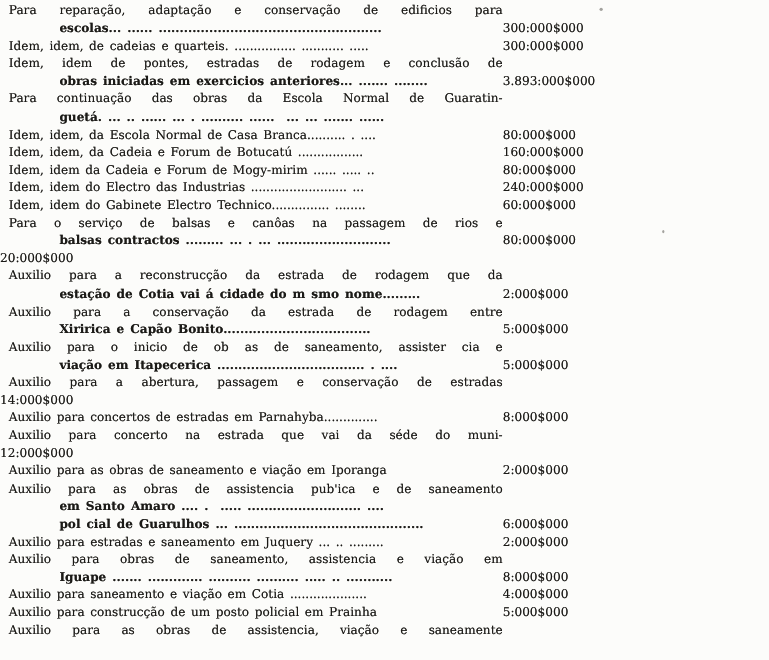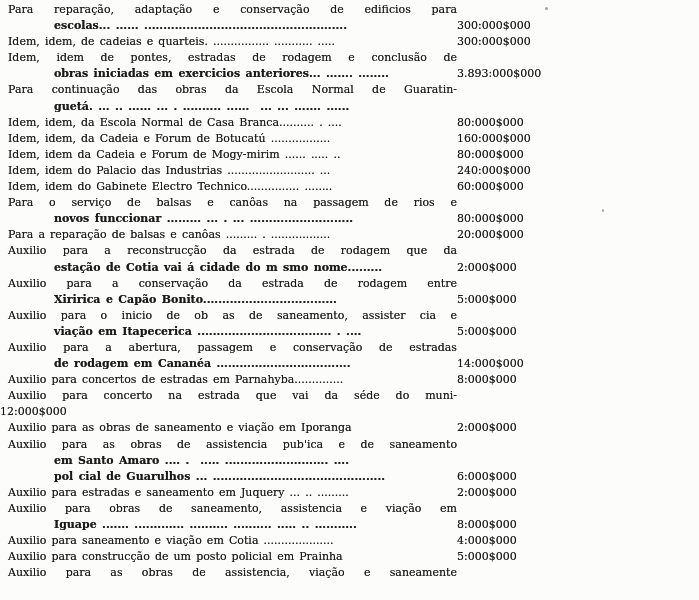--- a/index.html
+++ b/index.html
@@ -97,37 +97,36 @@
   </div>
       <div class="line">
     <span class="desc">Idem, idem, da Cadeia e Forum de Botucatú .................</span>
     <span class="amount">160:000$000</span>
   </div>
       <div class="line">
     <span class="desc">Idem, idem da Cadeia e Forum de Mogy-mirim ...... ..... ..</span>
     <span class="amount">80:000$000</span>
   </div>
       <div class="line">
-    <span class="desc">Idem, idem do Palacio das Industrias ......................... ...</span>
+    <span class="desc">Idem, idem do Electro das Industrias ......................... ...</span>
     <span class="amount">240:000$000</span>
   </div>
       <div class="line">
     <span class="desc">Idem, idem do Gabinete Electro Technico............... ........</span>
     <span class="amount">60:000$000</span>
   </div>
       <div class="line">
     <span class="desc fill">Para o serviço de balsas e canôas na passagem de rios e</span>
     <span class="amount"></span>
   </div>
       <div class="line">
-    <span class="desc indent">novos funccionar ......... ... . ... ...........................</span>
+    <span class="desc indent">balsas contractos ......... ... . ... ...........................</span>
     <span class="amount">80:000$000</span>
   </div>
       <div class="line">
-    <span class="desc">Para a reparação de balsas e canôas ......... . .................</span>
     <span class="amount">20:000$000</span>
   </div>
       <div class="line">
     <span class="desc fill">Auxilio para a reconstrucção da estrada de rodagem que da</span>
     <span class="amount"></span>
   </div>
       <div class="line">
     <span class="desc indent">estação de Cotia vai á cidade do m smo nome.........</span>
     <span class="amount">2:000$000</span>
   </div>
@@ -145,21 +144,20 @@
   </div>
       <div class="line">
     <span class="desc indent">viação em Itapecerica ................................... . ....</span>
     <span class="amount">5:000$000</span>
   </div>
       <div class="line">
     <span class="desc fill">Auxilio para a abertura, passagem e conservação de estradas</span>
     <span class="amount"></span>
   </div>
       <div class="line">
-    <span class="desc indent">de rodagem em Cananéa ...................................</span>
     <span class="amount">14:000$000</span>
   </div>
       <div class="line">
     <span class="desc">Auxilio para concertos de estradas em Parnahyba..............</span>
     <span class="amount">8:000$000</span>
   </div>
       <div class="line">
     <span class="desc fill">Auxilio para concerto na estrada que vai da séde do muni-</span>
     <span class="amount"></span>
   </div>

